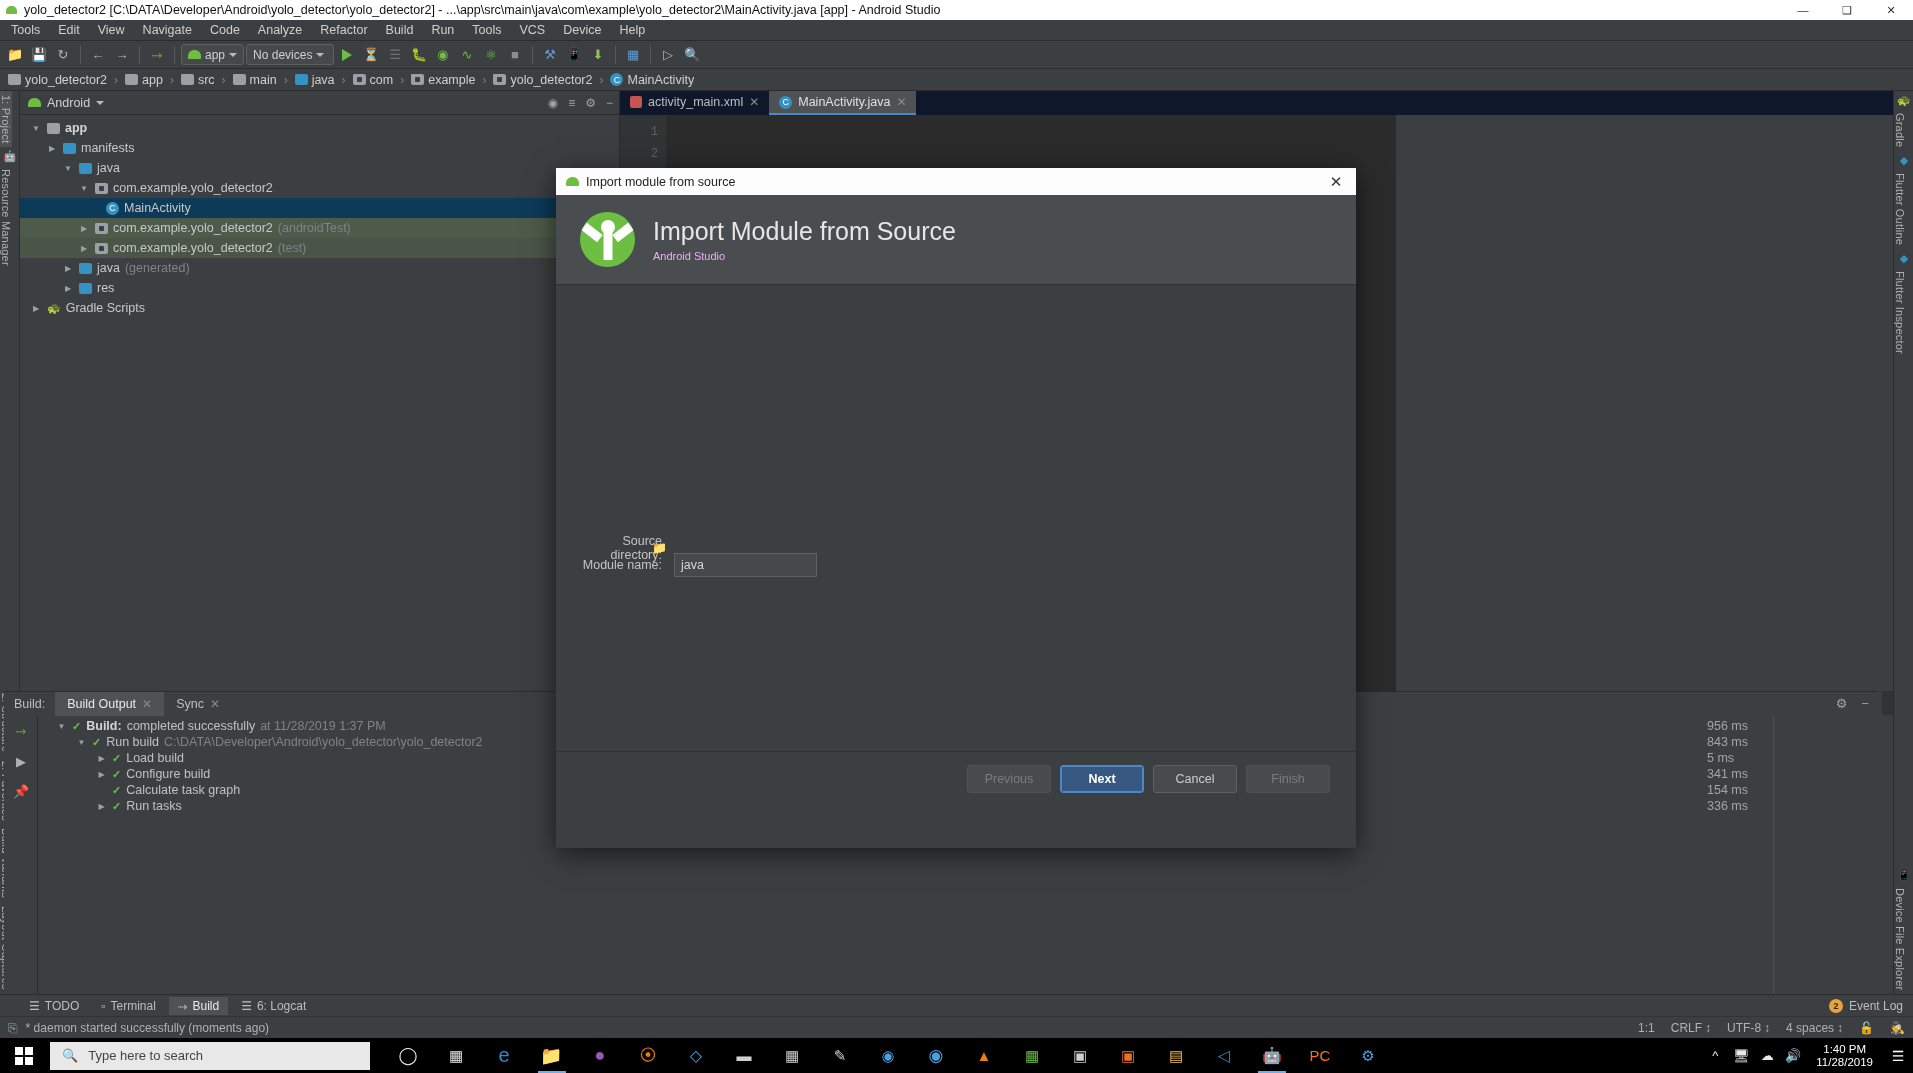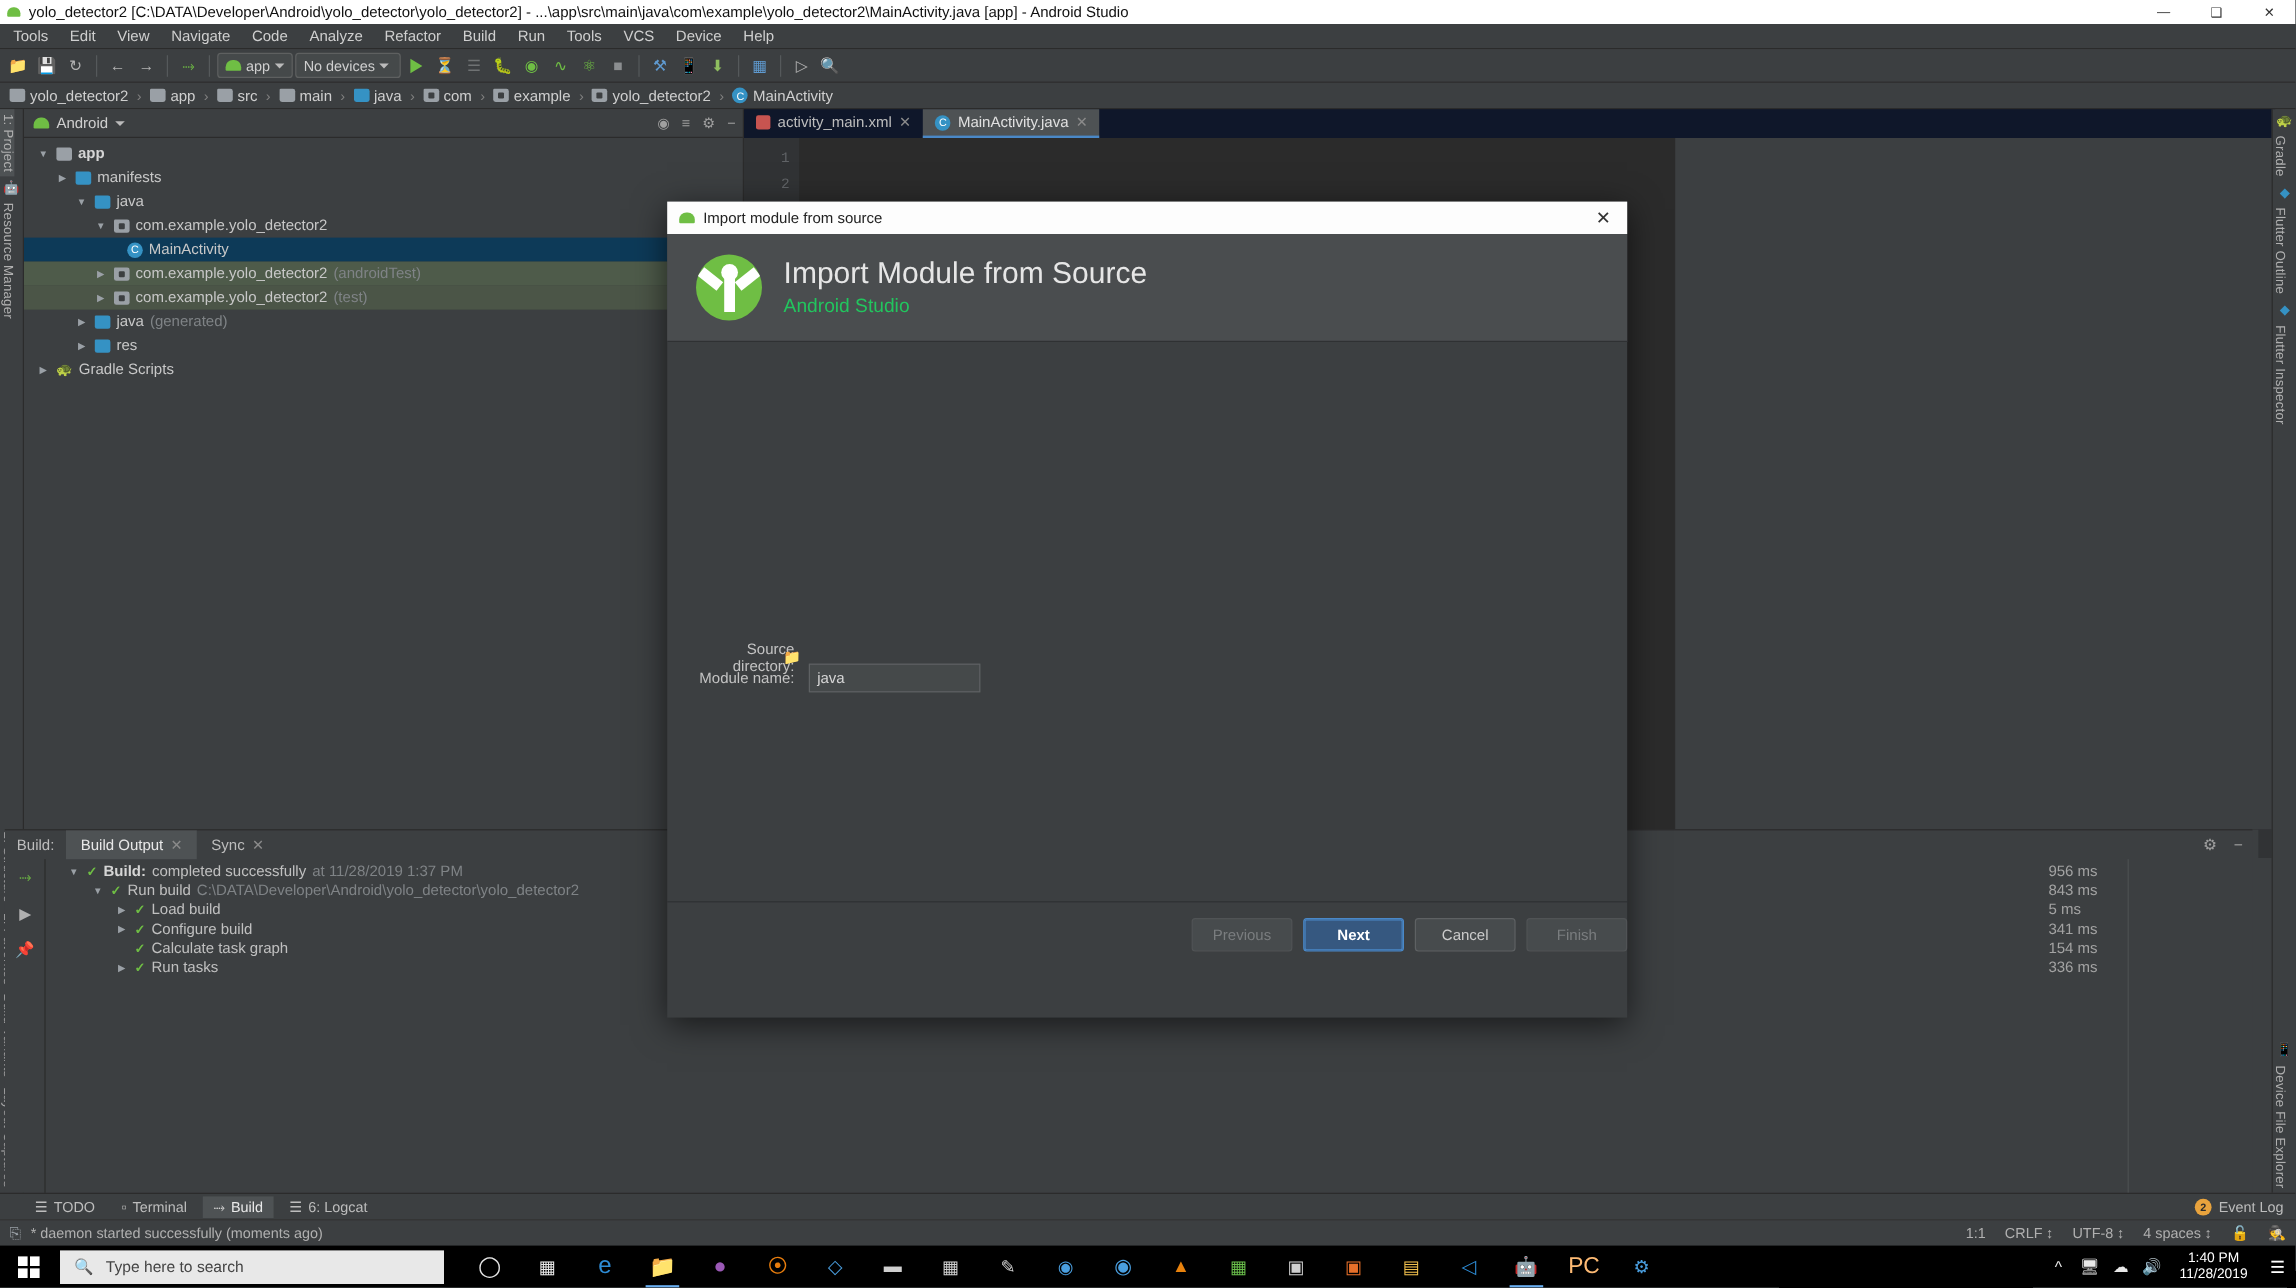--- a/index.html
+++ b/index.html
@@ -205,34 +205,34 @@
     border-bottom:1px solid #2f3133;
   }
   .as-logo{ width:55px;height:55px;border-radius:50%;background:#6fbe44; position:relative;overflow:hidden;}
   .as-logo::before{content:"";position:absolute;left:50%;top:8px;transform:translateX(-50%);
     width:14px;height:14px;border-radius:50%;background:#fff;}
   .as-logo::after{content:"";position:absolute;left:50%;top:20px;transform:translateX(-50%);
     width:9px;height:28px;background:#fff;}
   .as-logo .wing-l{position:absolute;left:2px;top:16px;width:20px;height:9px;background:#fff;transform:rotate(38deg);}
   .as-logo .wing-r{position:absolute;right:2px;top:16px;width:20px;height:9px;background:#fff;transform:rotate(-38deg);}
   .dlg-h1{ font-size:25px; color:#e6e6e6; font-weight:normal; }
-  .dlg-sub{ font-size:16px; color:#22c55e; margin-top:4px; }
+  .dlg-sub{ font-size:11px; color:#f0abfc; margin-top:4px; }
   .dlg-body{ position:relative; height:520px; }
   .frow{ position:absolute; display:flex; align-items:center; }
   .flabel{ width:106px; text-align:right; font-size:12.5px; color:#c3c3c3; padding-right:12px;}
   .finput{
     height:24px; background:#45494a; border:1px solid #5e6163; color:#d6d6d6;
     font-size:12.5px; display:flex; align-items:center; padding:0 6px;
   }
   .finput.focused{ border:2px solid #4a88c7; background:#3f4446; }
   .cursor{ display:inline-block; width:1px; height:14px; background:#d6d6d6; margin-left:1px;}
   .browse-ic{ width:20px; display:flex; align-items:center; justify-content:center; color:#b8b8b8; font-size:12px;}
   .dlg-foot{
     position:absolute; left:0; bottom:0; width:800px; height:54px; border-top:1px solid #2f3133;
-    display:flex; align-items:center; justify-content:flex-end; gap:9px; 
+    display:flex; align-items:center; justify-content:flex-end; gap:9px; padding-right:26px;
   }
   .dbtn{
     min-width:84px; height:28px; border:1px solid #5e6163; border-radius:3px;
     background:#474b4d; color:#cccccc; font-size:12.5px;
     display:flex; align-items:center; justify-content:center;
   }
   .dbtn.primary{ background:#365880; border-color:#4a88c7; color:#ffffff; font-weight:bold; box-shadow:0 0 0 1px #4a88c7 inset;}
   .dbtn.disabled{ color:#7a7d7f; border-color:#505355; }
 </style>
 </head>
@@ -647,21 +647,21 @@
       <div class="tapp" style="color:#cfcfcf;font-size:15px">✎</div>
       <div class="tapp" style="color:#4a9fe0;font-size:15px">◉</div>
       <div class="tapp" style="color:#4a9fe0;font-size:17px">◉</div>
       <div class="tapp" style="color:#e8820d;font-size:15px">▲</div>
       <div class="tapp" style="color:#6abf4b;font-size:15px">▦</div>
       <div class="tapp" style="color:#cfcfcf;font-size:15px">▣</div>
       <div class="tapp" style="color:#e8702a;font-size:15px">▣</div>
       <div class="tapp" style="color:#f2c14e;font-size:15px">▤</div>
       <div class="tapp" style="color:#2d8cd6;font-size:16px">◁</div>
       <div class="tapp open" style="color:#6fbe44;font-size:16px">🤖</div>
-      <div class="tapp" style="color:#fdba74;font-size:19px">PC</div>
+      <div class="tapp" style="color:#f97316;font-size:15px">PC</div>
       <div class="tapp" style="color:#4a9fe0;font-size:15px">⚙</div>
     </div>
     <div class="tray">
       <div class="tray-ic">^</div>
       <div class="tray-ic">🖥</div>
       <div class="tray-ic">☁</div>
       <div class="tray-ic">🔊</div>
       <div class="clock">
         <div>1:40 PM</div>
         <div>11/28/2019</div>

